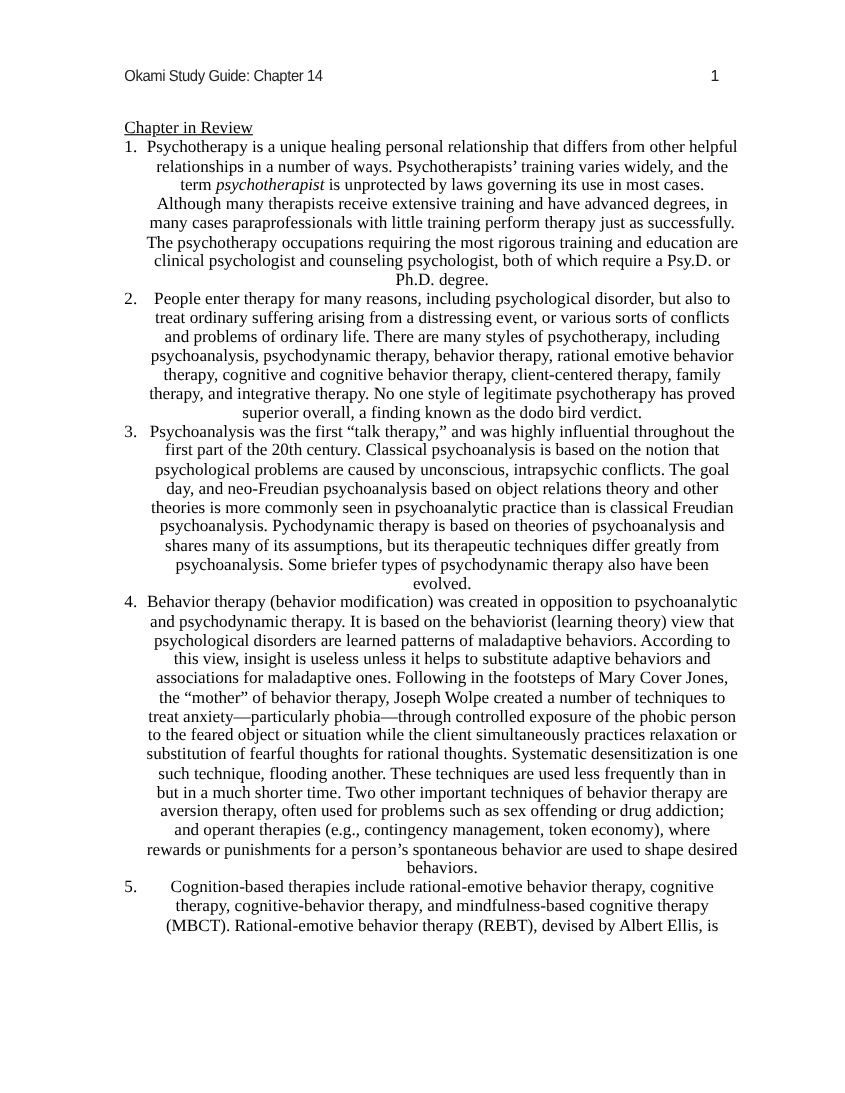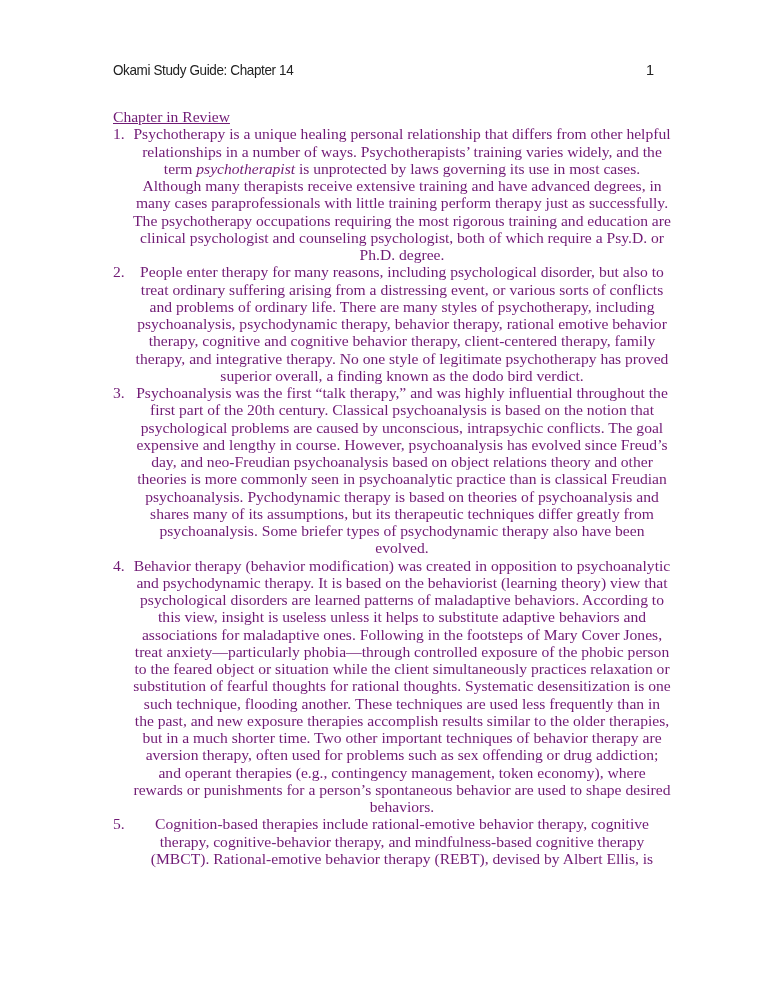--- a/index.html
+++ b/index.html
@@ -5,21 +5,21 @@
   html, body { margin: 0; padding: 0; background: #ffffff; }
   body { width: 768px; height: 994px; position: relative; overflow: hidden; }
   .page { position: absolute; left: 0; top: 18px; width: 768px; height: 994px; background: #fff; }
   .header { position: absolute; top: 44px; left: 113px; width: 542px; height: 22px;
             font-family: "Liberation Sans", sans-serif; font-size: 14.5px; color: #222;
             letter-spacing: -0.4px; transform: scaleX(0.93); transform-origin: left top; }
   .header-title { position: absolute; left: 0; top: 0; white-space: nowrap; }
   .page-num { position: absolute; top: 44px; left: 646px; font-family: "Liberation Sans", sans-serif;
               font-size: 14.5px; color: #222; }
   .body { position: absolute; left: 113px; top: 90px; width: 560px;
-          font-family: "Liberation Serif", serif; font-size: 15.6px; color: #701a75; line-height: 17.25px; }
+          font-family: "Liberation Serif", serif; font-size: 15.6px; color: #000000; line-height: 17.25px; }
   .section-title { text-decoration: underline; white-space: nowrap; }
   ol.review { list-style: none; margin: 0; padding: 0; }
   ol.review li { position: relative; padding-left: 18px; }
   .num { position: absolute; left: 0; top: 0; }
   .ln { display: block; white-space: nowrap; text-align: center; }
   em { font-style: italic; }
 </style>
 </head>
 <body>
 
@@ -51,40 +51,39 @@
           <span class="ln">psychoanalysis, psychodynamic therapy, behavior therapy, rational emotive behavior</span>
           <span class="ln">therapy, cognitive and cognitive behavior therapy, client-centered therapy, family</span>
           <span class="ln">therapy, and integrative therapy. No one style of legitimate psychotherapy has proved</span>
           <span class="ln">superior overall, a finding known as the dodo bird verdict.</span>
         </li>
         <li>
           <span class="num">3.</span>
           <span class="ln">Psychoanalysis was the first “talk therapy,” and was highly influential throughout the</span>
           <span class="ln">first part of the 20th century. Classical psychoanalysis is based on the notion that</span>
           <span class="ln">psychological problems are caused by unconscious, intrapsychic conflicts. The goal</span>
-          <span class="ln">expensive and lengthy in course. However, psychoanalysis has evolved since Freud’s</span>
           <span class="ln">day, and neo-Freudian psychoanalysis based on object relations theory and other</span>
           <span class="ln">theories is more commonly seen in psychoanalytic practice than is classical Freudian</span>
           <span class="ln">psychoanalysis. Pychodynamic therapy is based on theories of psychoanalysis and</span>
           <span class="ln">shares many of its assumptions, but its therapeutic techniques differ greatly from</span>
           <span class="ln">psychoanalysis. Some briefer types of psychodynamic therapy also have been</span>
           <span class="ln">evolved.</span>
         </li>
         <li>
           <span class="num">4.</span>
           <span class="ln">Behavior therapy (behavior modification) was created in opposition to psychoanalytic</span>
           <span class="ln">and psychodynamic therapy. It is based on the behaviorist (learning theory) view that</span>
           <span class="ln">psychological disorders are learned patterns of maladaptive behaviors. According to</span>
           <span class="ln">this view, insight is useless unless it helps to substitute adaptive behaviors and</span>
           <span class="ln">associations for maladaptive ones. Following in the footsteps of Mary Cover Jones,</span>
+          <span class="ln">the “mother” of behavior therapy, Joseph Wolpe created a number of techniques to</span>
           <span class="ln">treat anxiety—particularly phobia—through controlled exposure of the phobic person</span>
           <span class="ln">to the feared object or situation while the client simultaneously practices relaxation or</span>
           <span class="ln">substitution of fearful thoughts for rational thoughts. Systematic desensitization is one</span>
           <span class="ln">such technique, flooding another. These techniques are used less frequently than in</span>
-          <span class="ln">the past, and new exposure therapies accomplish results similar to the older therapies,</span>
           <span class="ln">but in a much shorter time. Two other important techniques of behavior therapy are</span>
           <span class="ln">aversion therapy, often used for problems such as sex offending or drug addiction;</span>
           <span class="ln">and operant therapies (e.g., contingency management, token economy), where</span>
           <span class="ln">rewards or punishments for a person’s spontaneous behavior are used to shape desired</span>
           <span class="ln">behaviors.</span>
         </li>
         <li>
           <span class="num">5.</span>
           <span class="ln">Cognition-based therapies include rational-emotive behavior therapy, cognitive</span>
           <span class="ln">therapy, cognitive-behavior therapy, and mindfulness-based cognitive therapy</span>

